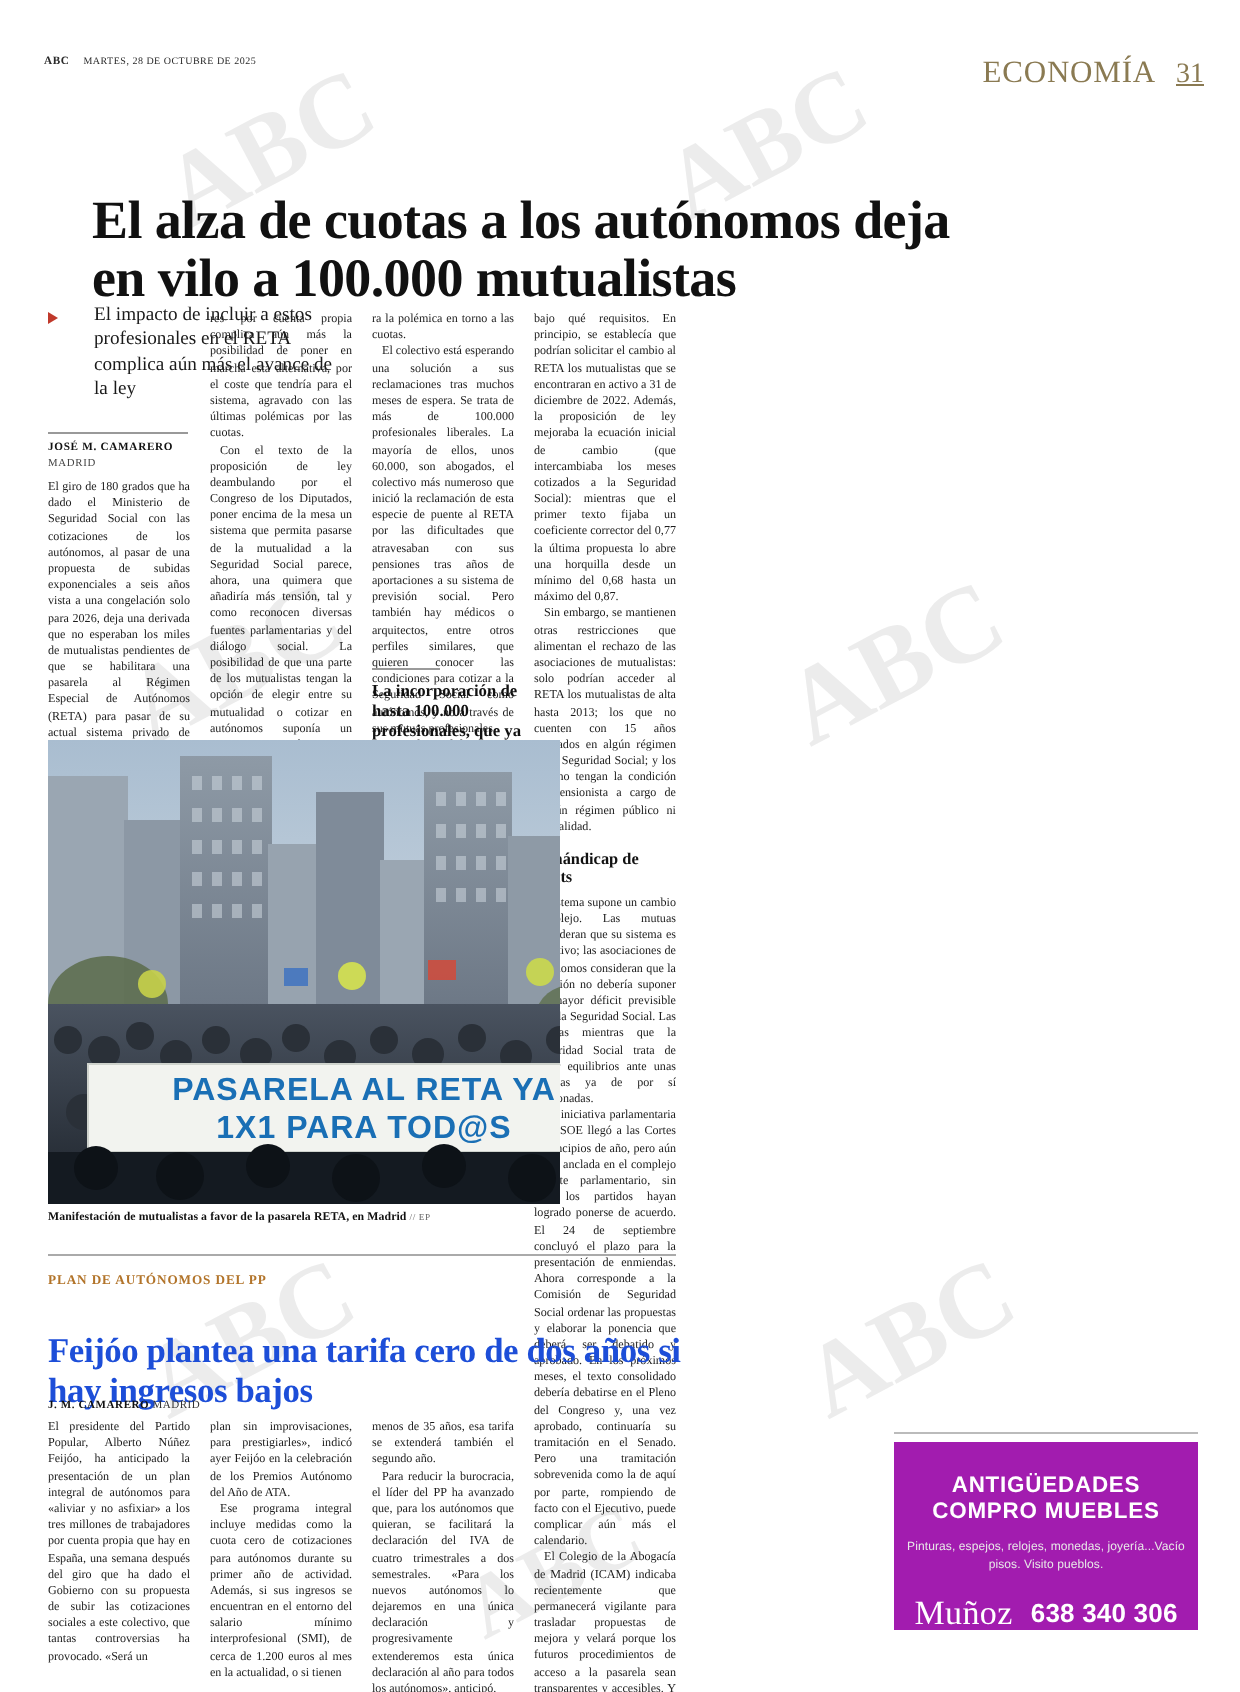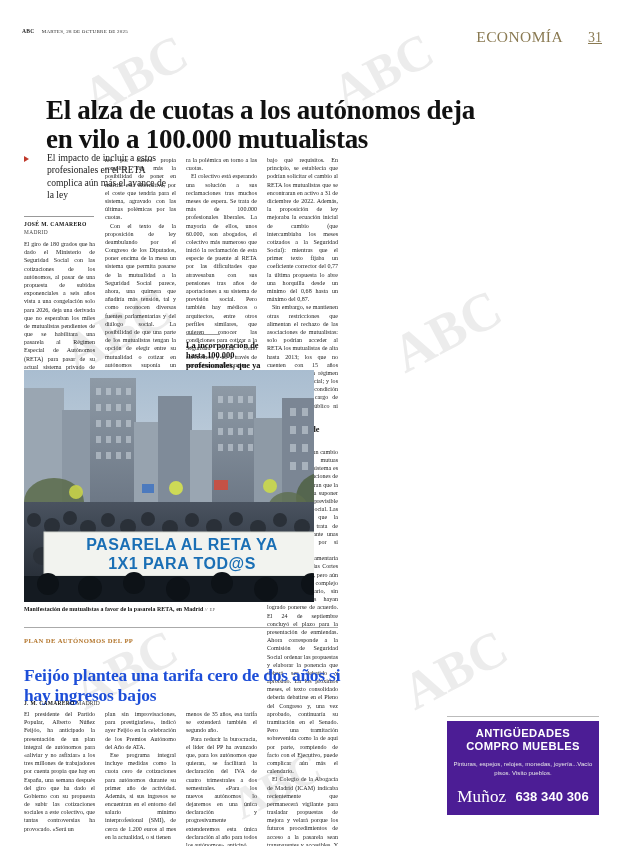--- a/index.html
+++ b/index.html
@@ -16,21 +16,21 @@
     padding:0;
   }
   
   .masthead{
     position:absolute;left:22px;right:18px;top:28px;height:16px;
     display:flex;align-items:flex-start;justify-content:space-between;
   }
   .mh-left{display:flex;align-items:baseline;gap:7px;font-size:5.2px;letter-spacing:.2px;color:#2b2b2b;}
   .mh-abc{font-weight:bold;font-size:5.6px;letter-spacing:.3px;}
   .mh-date{font-size:5px;letter-spacing:.25px;}
-  .mh-right{display:flex;align-items:baseline;gap:25px;}
+  .mh-right{display:flex;align-items:baseline;gap:10px;}
   .mh-section{
     font-family:"Liberation Serif",serif;
     font-size:15.5px;letter-spacing:.4px;color:#8a7a52;font-weight:normal;
   }
   .mh-page{font-size:14px;color:#8a7a52;text-decoration:underline;}
 
   
   .wm{
     position:absolute;
     font-family:"Liberation Serif",serif;
@@ -96,21 +96,21 @@
   .pq-text{font-size:8.4px;line-height:1.2;font-weight:bold;color:#111;}
 
   
   .subhead{
     font-weight:bold;font-size:8.2px;line-height:1.15;
     margin:7px 0 4px;color:#111;text-align:left;
   }
 
   
   .photo{
-    position:absolute;left:24px;top:370px;width:290px;height:232px;
+    position:absolute;left:24px;top:370px;width:256px;height:232px;
     overflow:hidden;background:#f0abfc;
   }
   .photo svg{display:block;}
   .caption{
     position:absolute;left:24px;top:606px;width:314px;
     font-size:5.9px;font-weight:bold;color:#111;letter-spacing:.05px;
   }
   .caption .credit{font-weight:normal;font-size:4.6px;color:#666;letter-spacing:.3px;}
 
   
@@ -130,23 +130,23 @@
   .byline2 b{font-weight:bold;color:#111;letter-spacing:.3px;}
 
   .c2a{left:24px;top:710px;width:71px;}
   .c2b{left:105px;top:710px;width:71px;}
   .c2c{left:186px;top:710px;width:71px;}
 
   
   .ad-rule{position:absolute;left:447px;top:716px;width:152px;border-top:1px solid #bbb;}
   .ad{
     position:absolute;left:447px;top:721px;width:152px;height:94px;
-    background:#4c1d95;color:#fff;
+    background:#a21caf;color:#fff;
     display:flex;flex-direction:column;align-items:center;
-    padding-top:6px;box-sizing:border-box;
+    padding-top:16px;box-sizing:border-box;
   }
   .ad-title{
     font-family:"Liberation Sans",sans-serif;
     font-weight:bold;font-size:11.2px;line-height:1.18;text-align:center;letter-spacing:.4px;
   }
   .ad-sub{
     font-family:"Liberation Sans",sans-serif;
     font-size:6px;line-height:1.45;text-align:center;margin-top:7px;
     color:#e8e8e8;letter-spacing:.05px;width:140px;
   }

